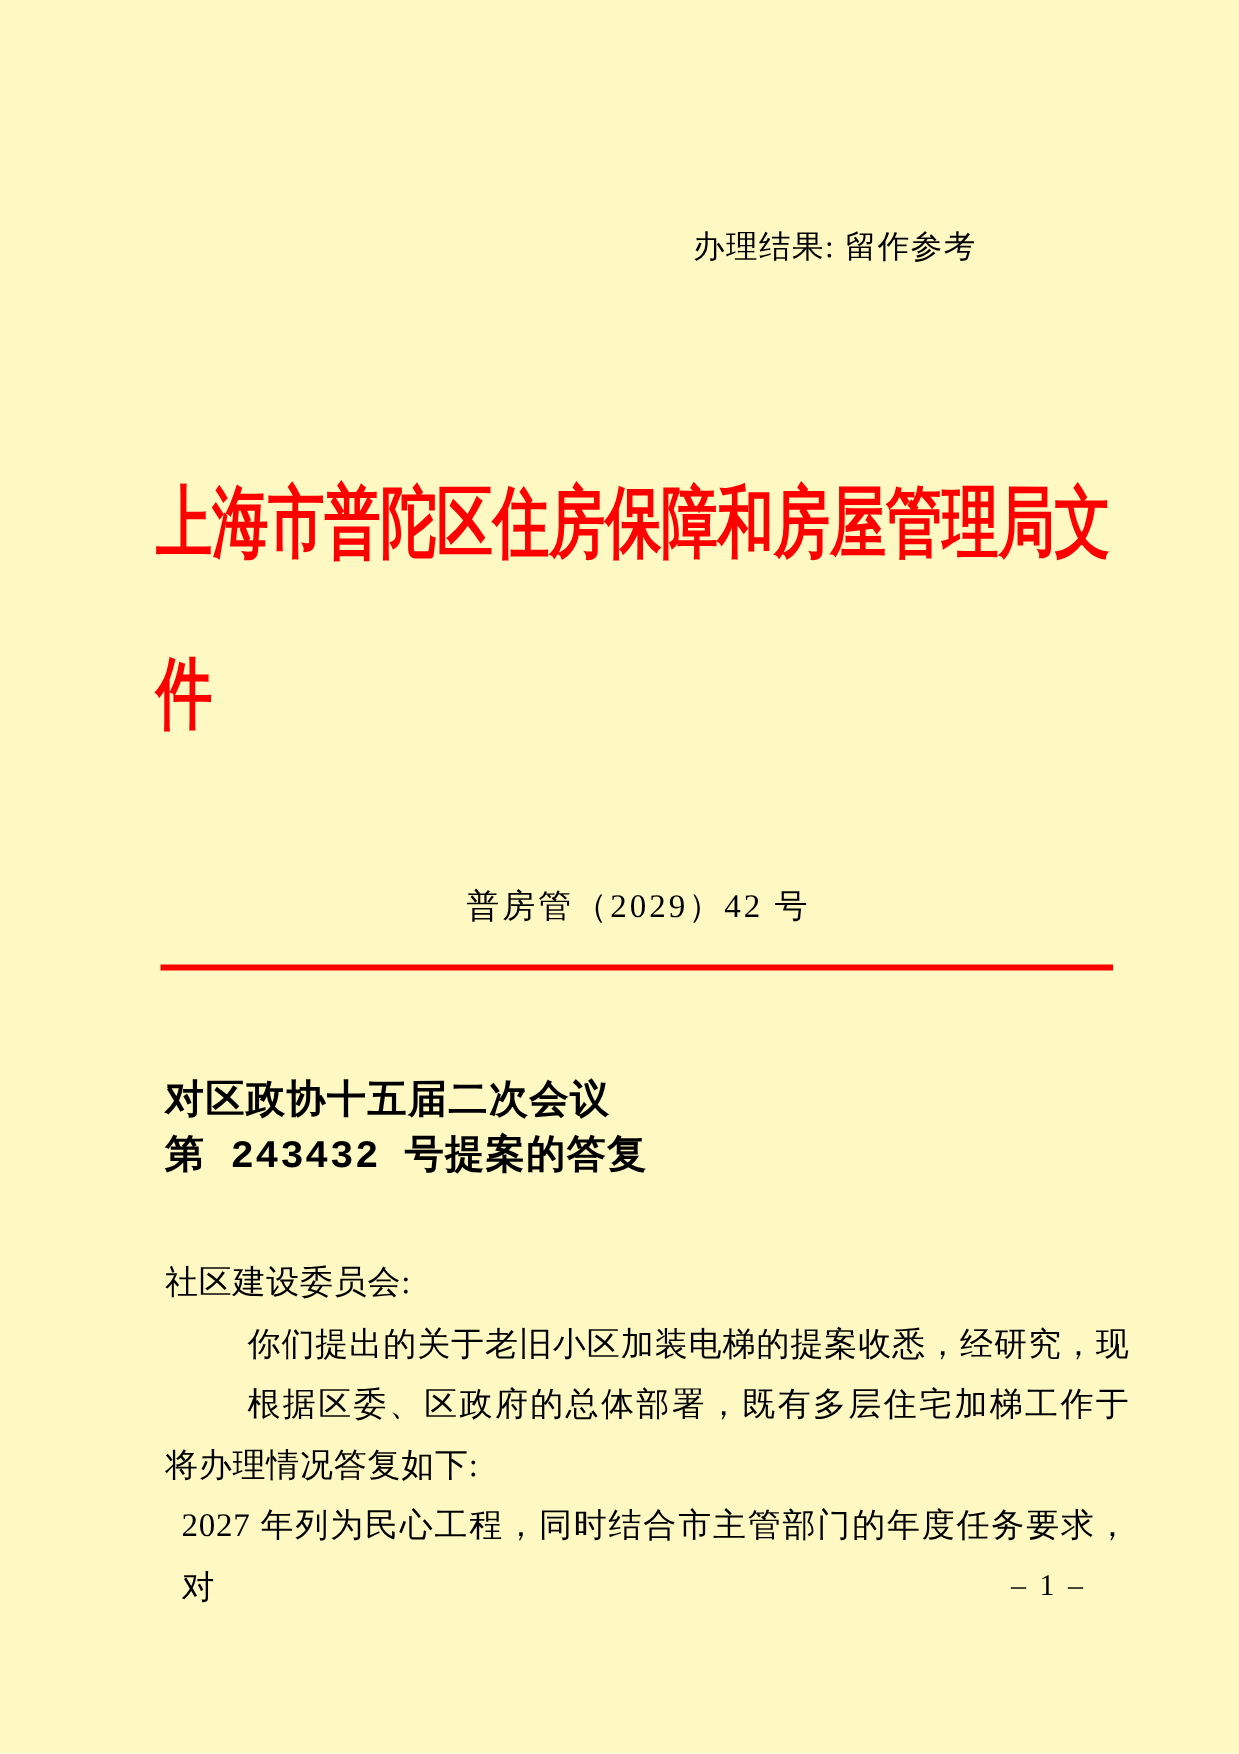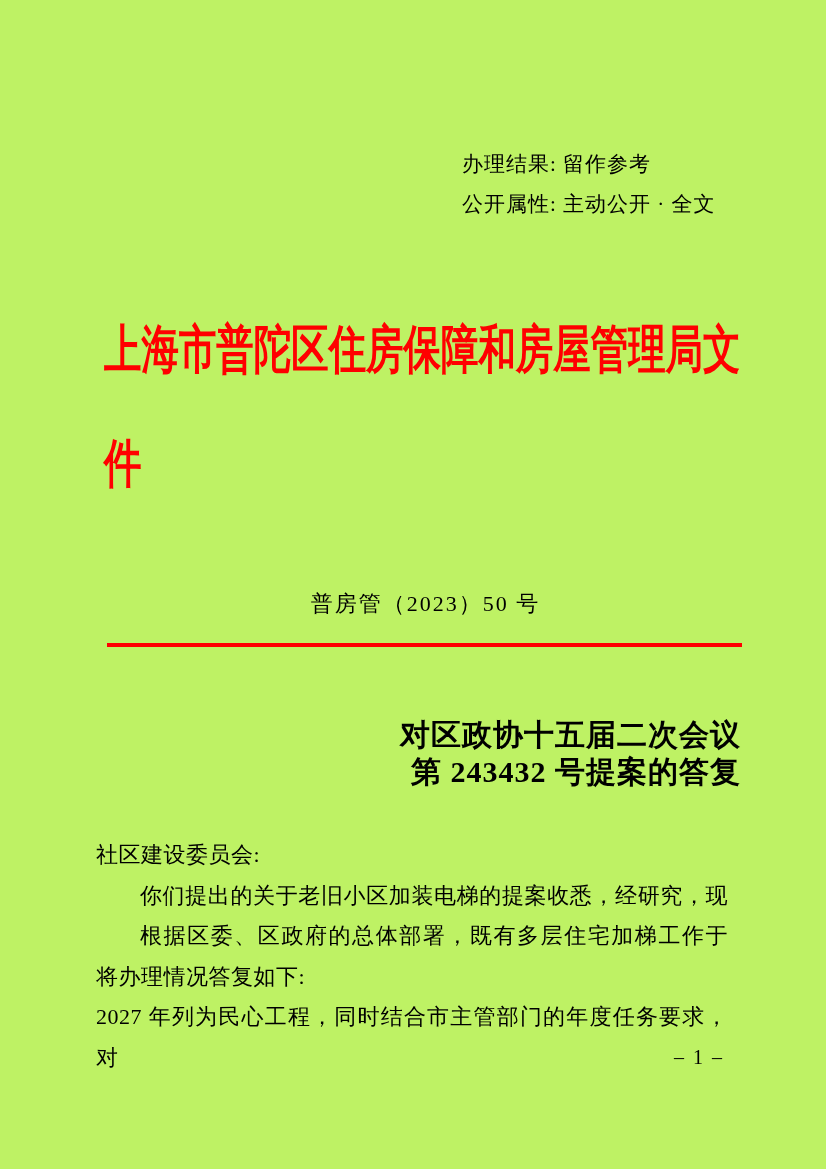--- a/index.html
+++ b/index.html
@@ -1,21 +1,21 @@
 <!DOCTYPE html>
 <html lang="zh"><head>
 <meta charset="utf-8">
 <style>
   html, body { margin: 0; padding: 0; background: #ffffff; }
   .page {
     position: relative;
     width: 826px;
     height: 1169px;
     margin: 0 auto;
-    background: #bef264;
+    background: #fef9c3;
     color: #000000;
     font-family: "Liberation Serif", "DejaVu Serif", serif;
     overflow: hidden;
   }
 
   
   .meta {
     position: absolute;
     left: 462px;
     top: 144px;
@@ -60,73 +60,72 @@
     width: 635px;
     height: 4px;
   }
 
   
   .doc-title {
     position: absolute;
     left: 110px;
     width: 631px;
     top: 716px;
-    text-align: right;
-    font-family: Liberation Serif, serif;
+    text-align: left;
+    font-family: Liberation Mono, monospace;
     font-weight: bold;
-    font-size: 30px;
+    font-size: 26px;
     line-height: 37px;
     letter-spacing: 1px;
   }
 
   
   .body-text {
     position: absolute;
-    left: 96px;
+    left: 110px;
     top: 835px;
     width: 632px;
     font-size: 22px;
     line-height: 40.6px;
   }
   .bline {
     width: 100%;
     box-sizing: border-box;
     height: 40.6px;
     letter-spacing: 0.5px;
   }
   .bline.indent { padding-left: 44px; }
-  .bline.just { text-align: justify; text-align-last: justify; }
+  .bline.just { text-align: justify; text-align-last: justify; margin-left: 11px; }
 
   
   .page-num {
     position: absolute;
     left: 649px;
     top: 1046px;
     width: 100px;
     text-align: center;
     font-size: 20px;
     letter-spacing: 2px;
   }
 </style>
 </head>
 <body>
 
 <div class="page">
 
   <div class="meta">
     <div>办理结果: 留作参考</div>
-    <div>公开属性: 主动公开 · 全文</div>
   </div>
 
   <div>
     <div class="lh-line lh1" style="color: rgb(255, 0, 0);">上海市普陀区住房保障和房屋管理局文</div>
     <div class="lh-line lh2" style="color: rgb(255, 0, 0);">件</div>
   </div>
 
-  <div class="doc-number">普房管（2023）50 号</div>
+  <div class="doc-number">普房管（2029）42 号</div>
 
   <div class="red-rule" style="background-color: rgb(255, 0, 0);"></div>
 
   <div class="doc-title">
     <div>对区政协十五届二次会议</div>
     <div>第 243432 号提案的答复</div>
   </div>
 
   <div class="body-text">
     <div class="bline">社区建设委员会:</div>

